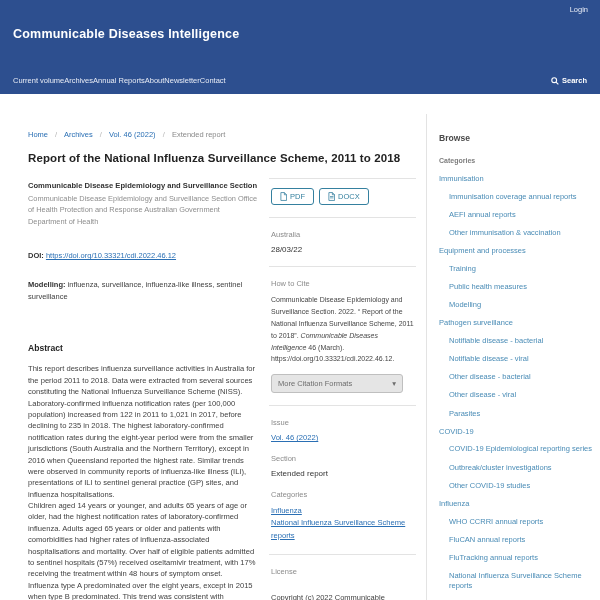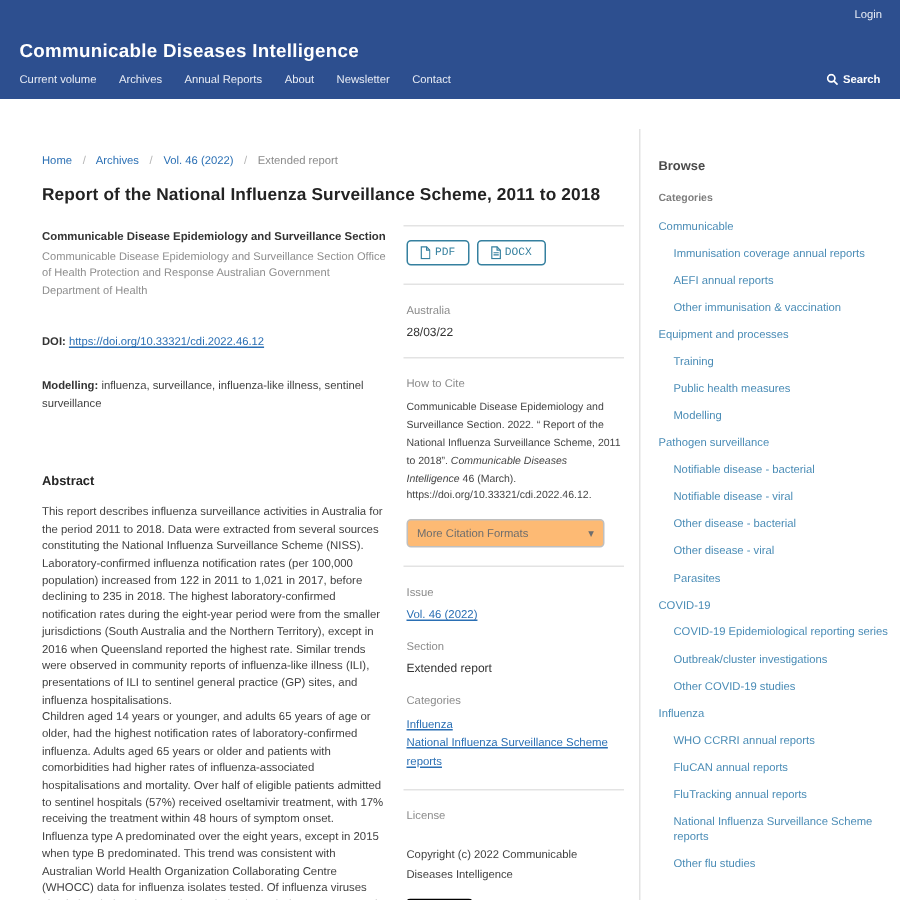--- a/index.html
+++ b/index.html
@@ -9,21 +9,21 @@
     background: #fff;
     color: var(--text_dark, #3f3f3f);
   }
   a { text-decoration: none; cursor: pointer; }
 
   
   .site-header { background: var(--header_bg, #2d4f8f); color: #fff; }
   .header-top { text-align: right; padding: 5px 12px 0; font-size: 7.5px; }
   .header-top a { color: #e8ecf5; }
   .site-title { font-size: 12.5px; font-weight: bold; color: #fff; padding: 13px 13px 7px; letter-spacing: .2px; display: inline-block; }
-  .main-nav { display: flex; align-items: center; gap: 15px; padding: 0 13px 9px; font-size: 7.5px; }
+  .main-nav { display: flex; align-items: center; padding: 0 13px 9px; font-size: 7.5px; margin-top: 28px; }
   .main-nav a { color: #e8ecf5; }
   .search-btn { margin-left: auto; display: inline-flex; align-items: center; gap: 3px; font-weight: bold; color: #fff !important; }
 
   
   .content { display: flex; height: 534px; margin-top: 20px; }
   .main-area { flex: 1; min-width: 0; padding: 16px 10px 0 28px; }
   .browse-sidebar { width: 174px; flex: none; border-left: 1px solid var(--divider, #e3e3e3); padding: 16px 8px 0 12px; overflow: hidden; }
 
   
   .breadcrumb { font-size: 7.5px; color: #9a9a9a; }
@@ -44,26 +44,26 @@
   .doi-row a { color: var(--link, #2a6fb4); text-decoration: underline; }
   .keywords-row { margin-top: 19px; font-size: 7.5px; line-height: 1.6; color: #3f3f3f; }
   .abstract-heading { margin-top: 40px; font-size: 8.6px; font-weight: bold; color: #252525; }
   .abstract p { font-size: 7.6px; line-height: 1.5; color: #3f3f3f; margin: 0; }
   .abstract p:first-of-type { margin-top: 10px; }
   b.inline-label { color: #333; }
 
   
   .meta-section { border-bottom: 1px solid var(--divider, #e3e3e3); padding: 9px 2px 12px; }
   .file-buttons { display: flex; gap: 5px; }
-  .file-btn { display: inline-flex; align-items: center; gap: 3px; border: 1px solid var(--button_accent, #4b93b4); color: var(--button_accent, #2e7da3); background: #fff; border-radius: 3px; padding: 3px 8px; font-size: 7.5px; font-family: Liberation Mono, monospace; cursor: pointer; }
+  .file-btn { display: inline-flex; align-items: center; gap: 3px; border: 1px solid var(--button_accent, #4b93b4); color: var(--button_accent, #2e7da3); background: #fff; border-radius: 3px; padding: 3px 8px; font-size: 7.5px; font-family: Liberation Sans, sans-serif; cursor: pointer; }
   .meta-label { color: var(--label_gray, #8b8b8b); font-size: 7.5px; margin: 3px 0 6px; }
   .meta-value { color: #333; font-size: 8px; }
   .citation { font-size: 7px; line-height: 1.7; color: #454545; margin-bottom: 9px; }
   .citation i { font-style: italic; }
-  .mcf-select { display: flex; justify-content: space-between; align-items: center; border: 1px solid #bfbfbf; border-radius: 3px; padding: 4px 6px; color: #6d6d6d; font-size: 7.5px; background: #fdba74; width: 132px; cursor: pointer; }
+  .mcf-select { display: flex; justify-content: space-between; align-items: center; border: 1px solid #bfbfbf; border-radius: 3px; padding: 4px 6px; color: #6d6d6d; font-size: 7.5px; background: #e5e5e5; width: 132px; cursor: pointer; }
   .meta-link { color: var(--link, #2a6fb4); text-decoration: underline; font-size: 7.6px; }
   .cat-links a { display: block; line-height: 1.6; }
   .meta-gap { height: 9px; }
   .license-text { font-size: 7.5px; line-height: 1.75; color: #3f3f3f; }
   .cc-badge { display: inline-block; margin: 10px 0 6px; }
 
   
   .browse-title { font-size: 8.6px; font-weight: bold; color: #4a4a4a; margin: 3px 0 14px; }
   .side-cat-label { font-size: 7px; font-weight: bold; color: #7d7d7d; margin-bottom: 6px; }
   .group-link { display: block; color: var(--sidebar_link, #4a8cb6); font-size: 7.5px; padding: 4px 0; line-height: 1.3; }
@@ -204,21 +204,21 @@
 
       </aside>
     </div>
   </div>
 
   <aside class="browse-sidebar">
     <div class="browse-title">Browse</div>
     <div class="side-cat-label">Categories</div>
 
     <div>
-      <a class="group-link">Communicable</a>
+      <a class="group-link">Immunisation</a>
       <a class="child-link">Immunisation coverage annual reports</a>
       <a class="child-link">AEFI annual reports</a>
       <a class="child-link">Other immunisation &amp; vaccination</a>
     </div>
 
     <div>
       <a class="group-link">Equipment and processes</a>
       <a class="child-link">Training</a>
       <a class="child-link">Public health measures</a>
       <a class="child-link">Modelling</a>

